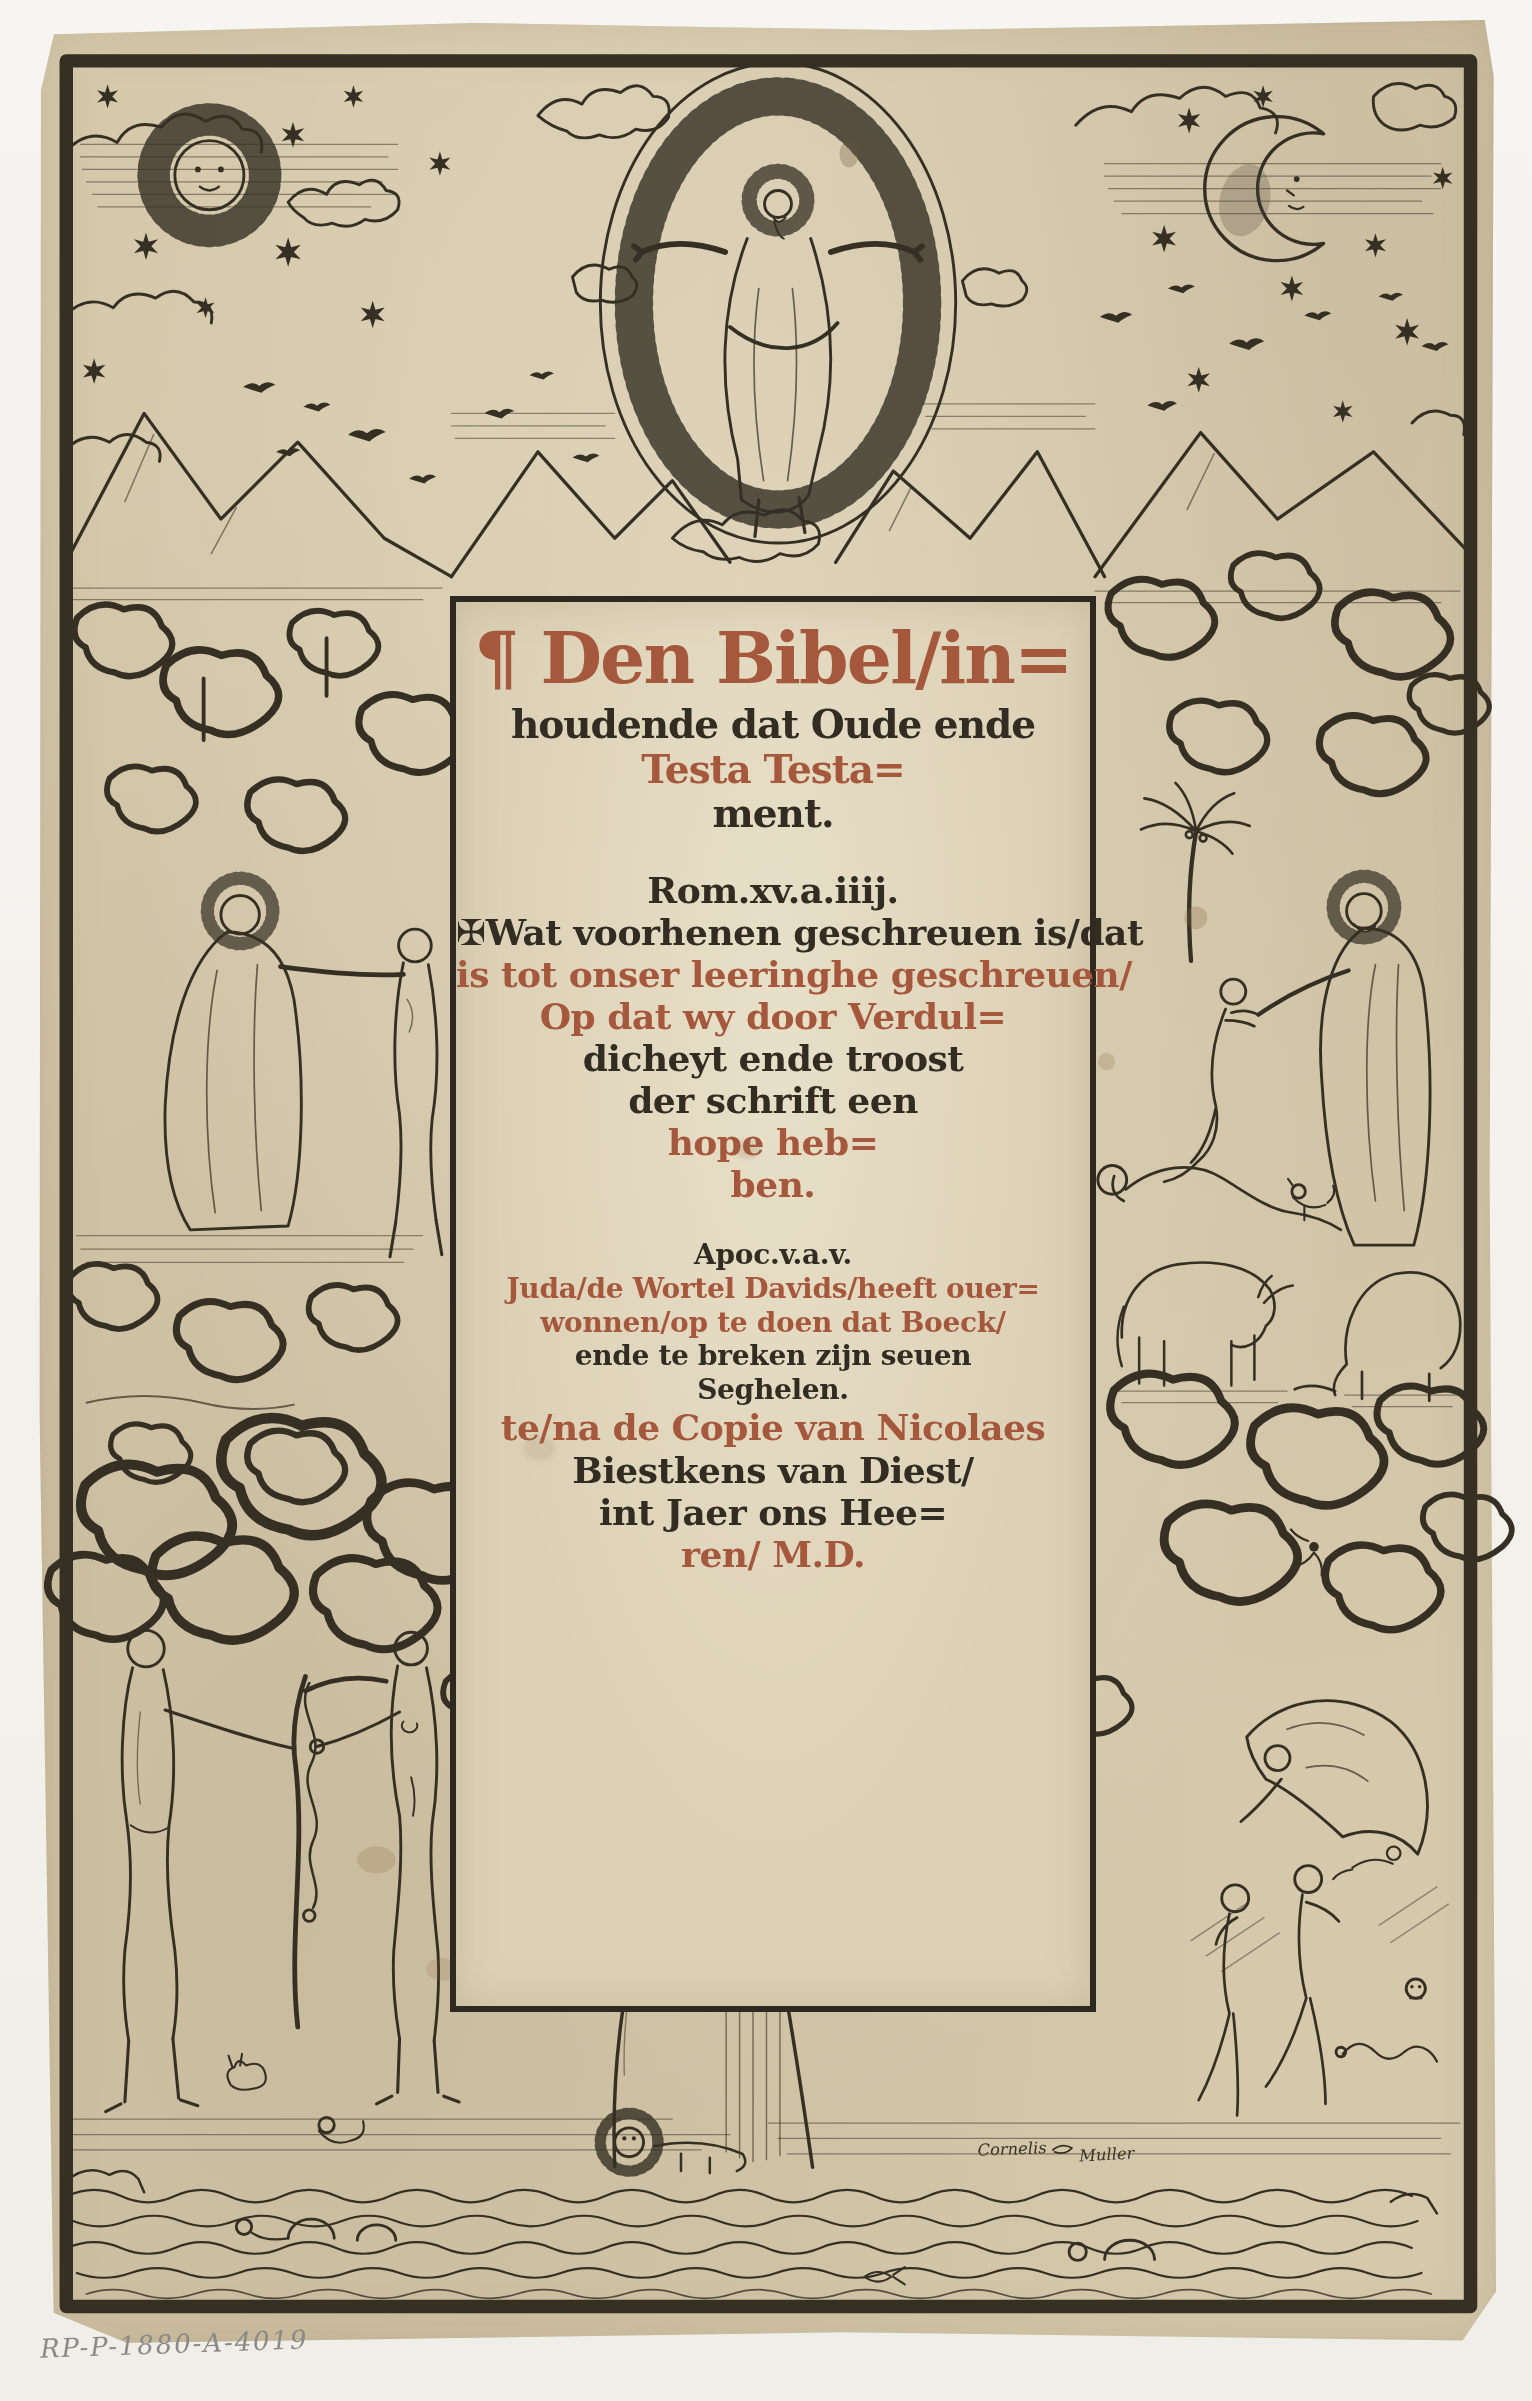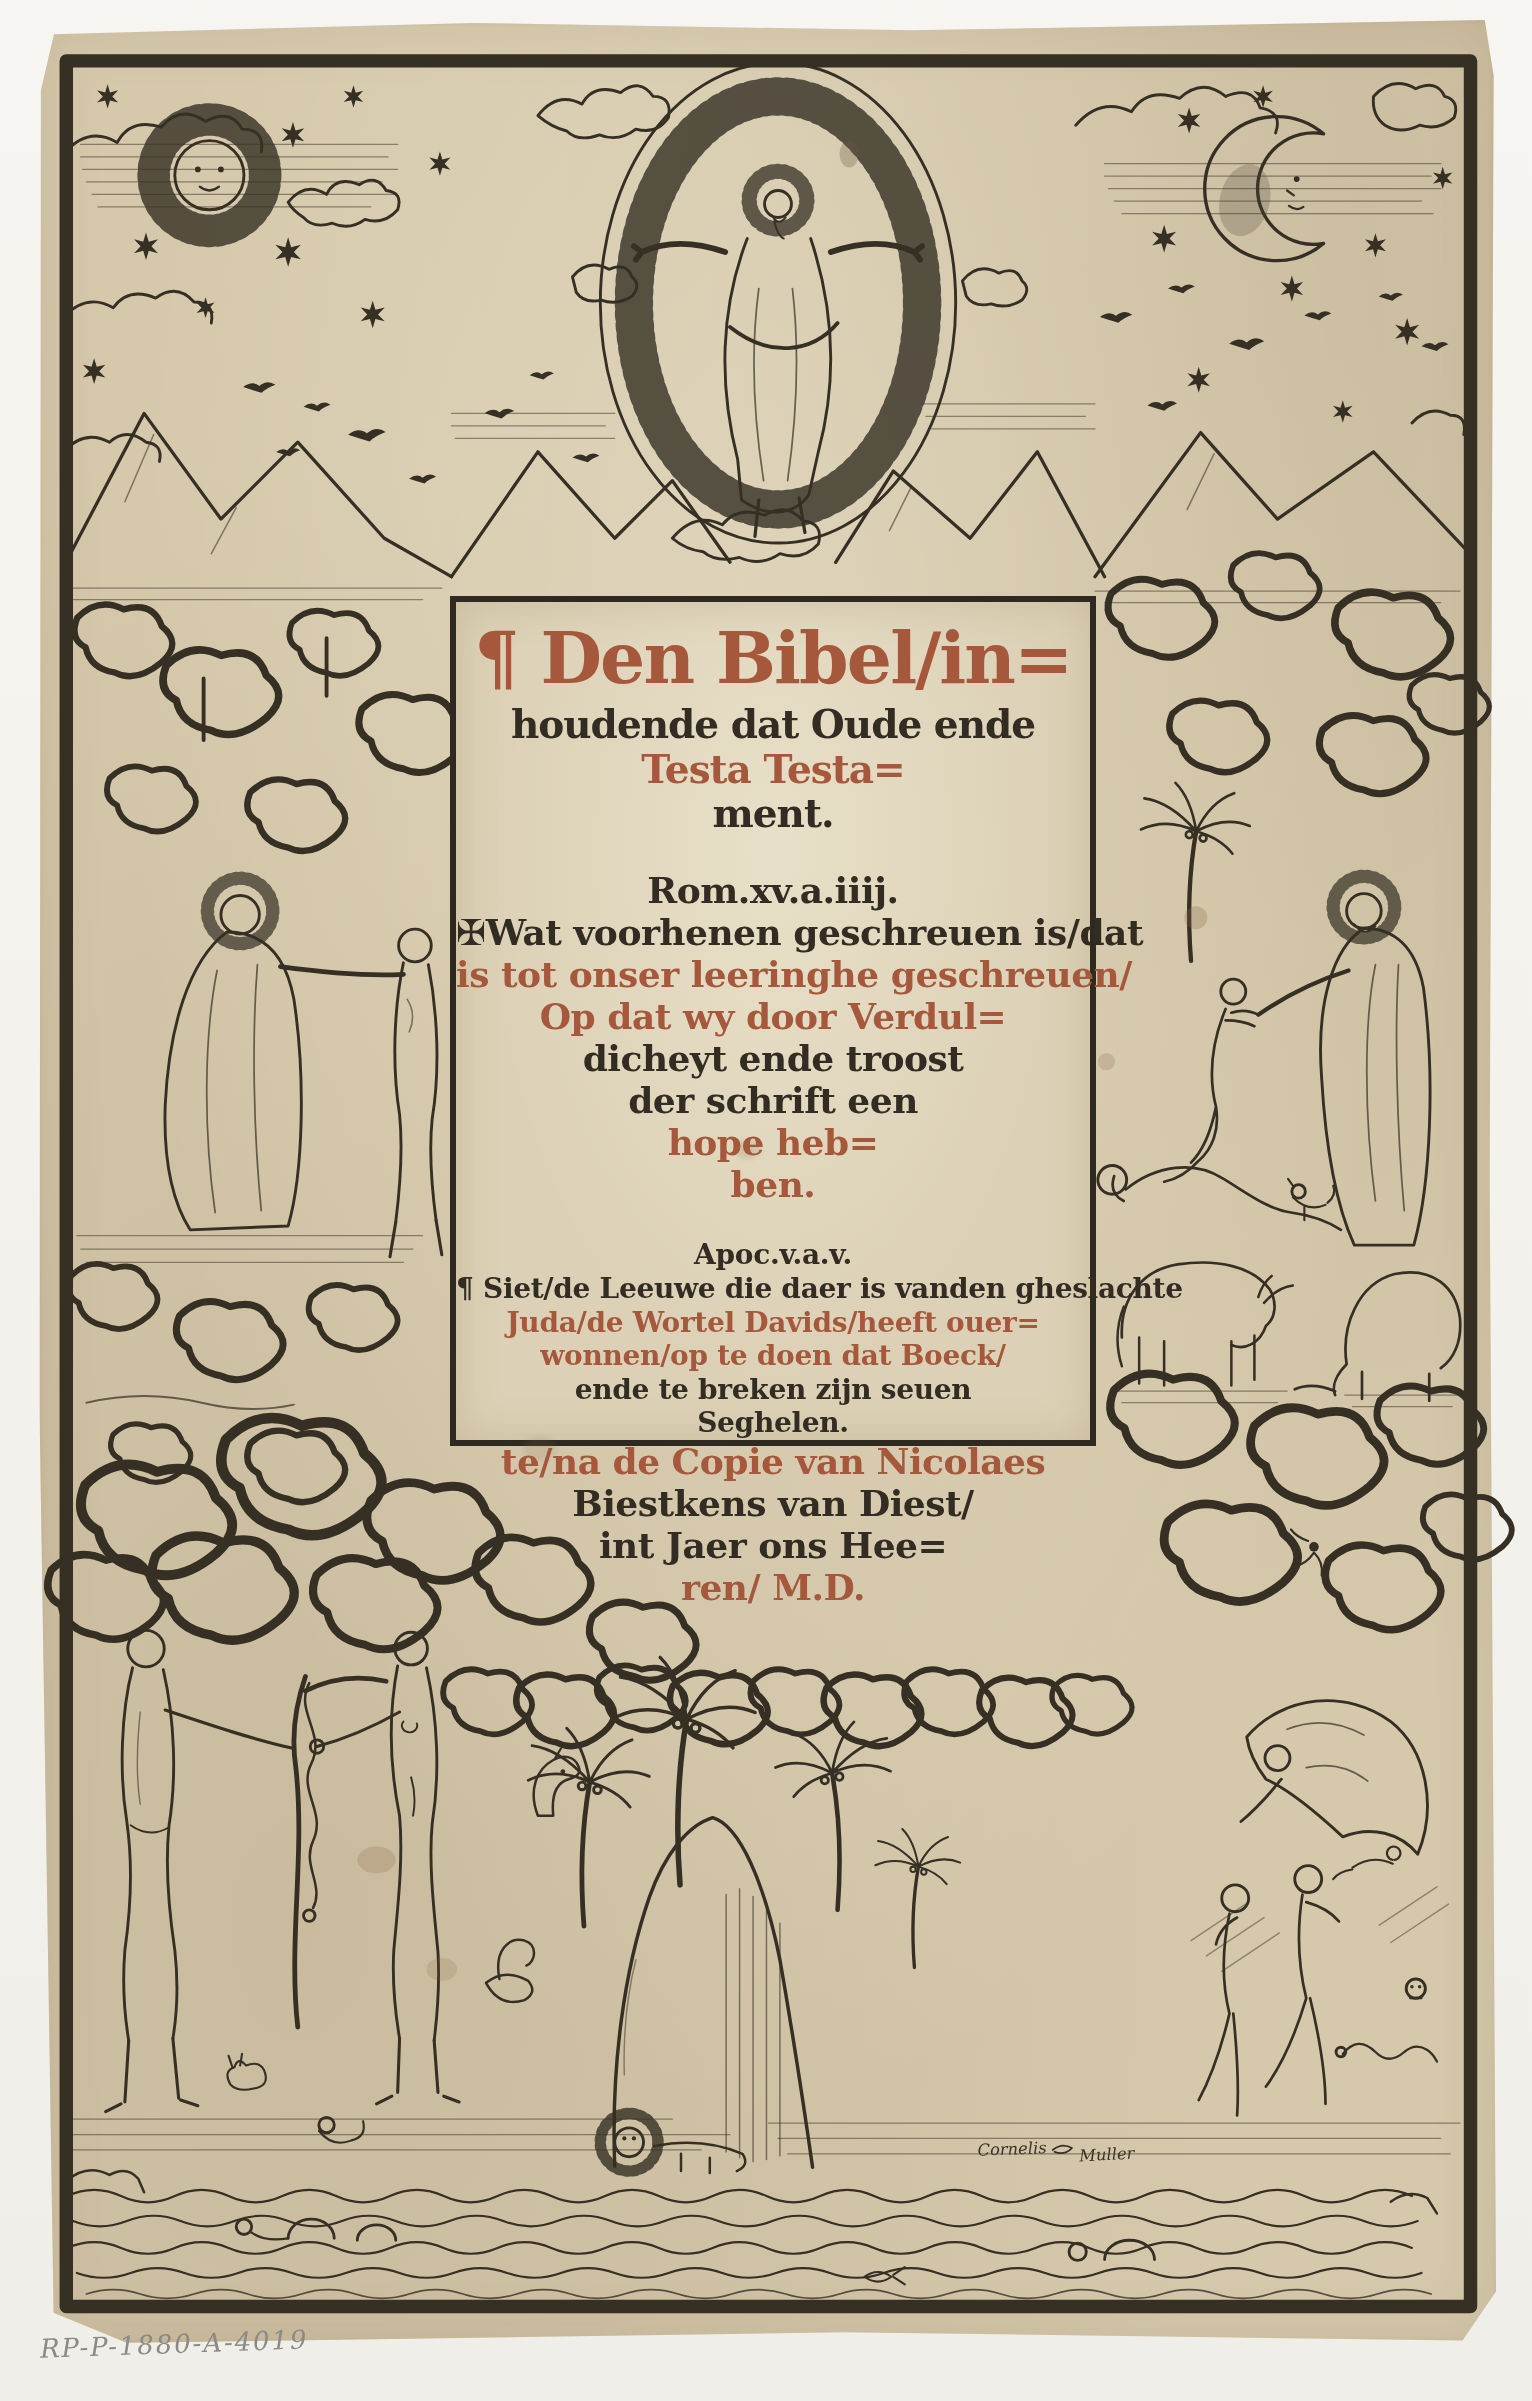--- a/index.html
+++ b/index.html
@@ -17,21 +17,21 @@
     clip-path:polygon(1.3% 0.6%,30% 0.15%,60% 0.5%,99.3% 0.1%,99.9% 2.5%,99.5% 50%,99.8% 97.8%,97.5% 99.9%,55% 99.5%,6% 99.9%,1% 98.6%,0.15% 60%,0.4% 3%);
     transform:rotate(-0.1deg);
     box-shadow:0 2.9px 8.6px rgba(70,58,34,.28), inset 0 0 67px rgba(112,88,50,.16), inset 0 0 7.7px rgba(112,88,50,.22);
     z-index:1;
   }
 
   #woodcut{position:absolute;left:0;top:0;z-index:2;}
 
   
   #panel{
-    position:absolute;left:450px;top:596px;width:646px;height:850px;box-sizing:border-box;
+    position:absolute;left:450px;top:596px;width:646px;height:1416px;box-sizing:border-box;
     background:
       radial-gradient(ellipse at 50% 30%, rgba(255,250,234,.35), rgba(0,0,0,0) 65%),
       #dcd1b6;
     border:6.7px solid #2f2a21;
     text-align:center;padding-top:11.5px;
     box-shadow:inset 0 0 44px rgba(125,100,62,.20);
     z-index:3;
   }
   .line{white-space:nowrap;font-weight:700;font-family:"DejaVu Serif","DejaVu Sans",serif;}
   .t-xl{font-size:71px;line-height:1.25;letter-spacing:-1.9px;}
@@ -375,21 +375,20 @@
     <div class="line t-lg blk">ment.</div>
     <div class="line t-md blk gap">Rom.xv.a.iiij.</div>
     <div class="line t-md blk">✠Wat voorhenen geschreuen is/dat</div>
     <div class="line t-md red">is tot onser leeringhe geschreuen/</div>
     <div class="line t-md red">Op dat wy door Verdul=</div>
     <div class="line t-md blk">dicheyt ende troost</div>
     <div class="line t-md blk">der schrift een</div>
     <div class="line t-md red">hope heb=</div>
     <div class="line t-md red">ben.</div>
     <div class="line t-sm blk gap">Apoc.v.a.v.</div>
-    <div class="line t-sm blk">¶ Siet/de Leeuwe die daer is vanden gheslachte</div>
     <div class="line t-sm red">Juda/de Wortel Davids/heeft ouer=</div>
     <div class="line t-sm red">wonnen/op te doen dat Boeck/</div>
     <div class="line t-sm blk">ende te breken zijn seuen</div>
     <div class="line t-sm blk">Seghelen.</div>
     <div class="line t-md red">te/na de Copie van Nicolaes</div>
     <div class="line t-md blk">Biestkens van Diest/</div>
     <div class="line t-md blk">int Jaer ons Hee=</div>
     <div class="line t-md red">ren/ M.D.</div>
     <span class="stain" id="stain1"></span>
     <span class="stain" id="stain2"></span>

